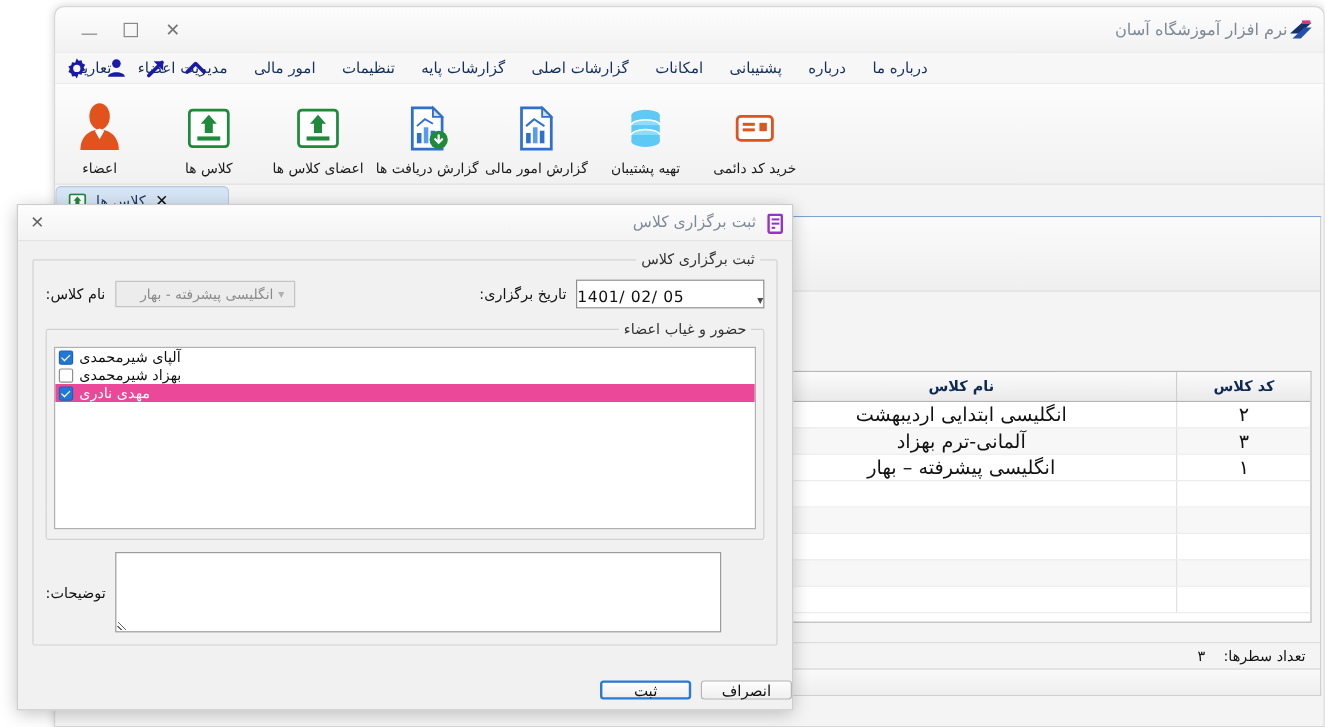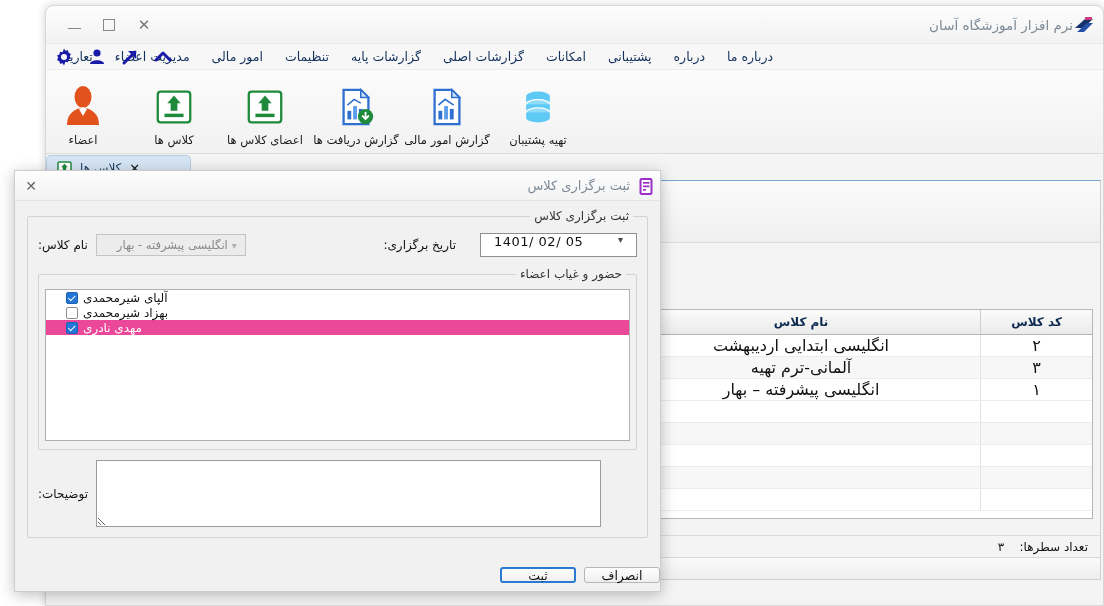--- a/index.html
+++ b/index.html
@@ -271,36 +271,35 @@
   .dselect-disabled {
     width: 150px; height: 22px;
     background: #ececec; border: 1px solid #c4c4c4; color: #8a8a8a;
     display:flex; flex-direction: row; align-items:center;
     font-size: 11.5px; padding: 0 4px; white-space: nowrap; overflow: hidden;
   }
   .dselect-disabled .caret { color:#b0b0b0; font-size:10px; padding:0 4px; }
   .dselect {
     width: 157px; height: 24px;
     background: #fff; border: 1px solid #8f8f8f;
-    display:flex; flex-direction: row; align-items:flex-start;
-    font-size: 13px; color:#111; padding: 0 13px;
+    display:flex; flex-direction: row; align-items:flex-end;
+    font-size: 13px; color:#111; padding: 0 0;
     direction: ltr;
-    margin-left: 16px;
   }
   .dselect .val { flex:1; text-align:left; letter-spacing: 0.5px; }
   .dselect .caret { color:#4a4a4a; font-size:10px; }
   .spacer-mid { flex: 1; }
 
   .attwrap {
     background: #fff; border: 1px solid #b0b0b0;
     height: 152px; overflow: hidden; margin-top: 2px;
   }
   .attrow {
     display: flex; flex-direction: row-reverse; align-items: center;
-    height: 15px; padding: 0 20px; gap: 5px;
+    height: 15px; padding: 0 3px; gap: 5px;
     font-size: 12px; color: #111;
   }
   .attrow.sel { background: #ec4899; color: #fff; }
   .cb {
     width: 12px; height: 12px; border: 1px solid #8d8d8d;
     background: #fff; border-radius: 2px; flex: none;
     display:flex; align-items:center; justify-content:center;
     cursor: pointer;
   }
   .cb.on { background: #2277d6; border-color: #1c63b5; }
@@ -460,20 +459,31 @@
             <ellipse cx="22" cy="19" rx="13" ry="5" fill="#8fdcfb" stroke="#fff" stroke-width="1.4"></ellipse>
             <rect x="9" y="19" width="26" height="9" fill="#5ec9f5"></rect>
             <ellipse cx="22" cy="28" rx="13" ry="5" fill="#8fdcfb" stroke="#fff" stroke-width="1.4"></ellipse>
             <rect x="9" y="28" width="26" height="6" fill="#5ec9f5"></rect>
             <ellipse cx="22" cy="34" rx="13" ry="5" fill="#5ec9f5"></ellipse>
           </svg>
         </div>
         <div class="rb-lbl">تهیه پشتیبان</div>
       </div>
 
+      <div class="rb-btn">
+        <div class="rb-ico">
+          <svg viewBox="0 0 44 44" width="42" height="34">
+            <rect x="3" y="9" width="38" height="26" rx="4" fill="#fff" stroke="#e2521d" stroke-width="3"></rect>
+            <rect x="9" y="16" width="13" height="3.2" fill="#e2521d"></rect>
+            <rect x="9" y="22" width="13" height="3.2" fill="#e2521d"></rect>
+            <rect x="27" y="16" width="8" height="9" fill="#e2521d"></rect>
+          </svg>
+        </div>
+        <div class="rb-lbl">خرید کد دائمی</div>
+      </div>
 
     </div>
 
     <div class="tabstrip">
       <div class="tab">
         <svg class="tab-ico" viewBox="0 0 16 15">
           <rect x="1" y="1" width="14" height="13" rx="1.5" fill="#fff" stroke="#1f8a3b" stroke-width="1.6"></rect>
           <path d="M8 3 L11.5 6.8 L9.8 6.8 L9.8 10 L6.2 10 L6.2 6.8 L4.5 6.8 Z" fill="#1f8a3b"></path>
           <rect x="4.5" y="11" width="7" height="1.6" fill="#1f8a3b"></rect>
         </svg>
@@ -620,21 +630,21 @@
             <tr>
               <td>۲</td>
               <td>انگلیسی ابتدایی اردیبهشت</td>
               <td>زبان انگلیسی</td>
               <td>زنانه</td>
               <td>کلاس ۳۰۱</td>
               <td>عم</td>
             </tr>
             <tr class="alt">
               <td>۳</td>
-              <td>آلمانی-ترم تهیه</td>
+              <td>آلمانی-ترم بهزاد</td>
               <td>زبان آلمانی</td>
               <td>مردانه</td>
               <td>سالن اجتماع</td>
               <td>عم</td>
             </tr>
             <tr>
               <td>۱</td>
               <td>انگلیسی پیشرفته – بهار</td>
               <td>زبان انگلیسی</td>
               <td>مردانه</td>

